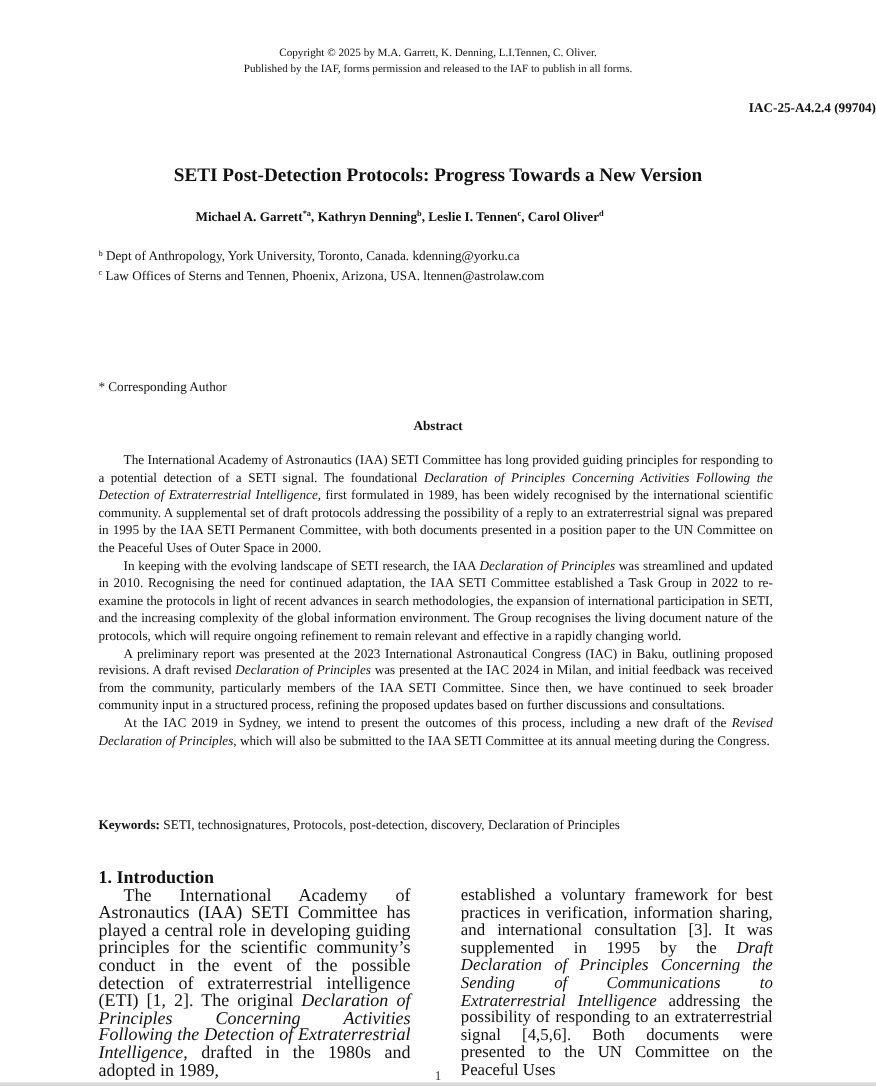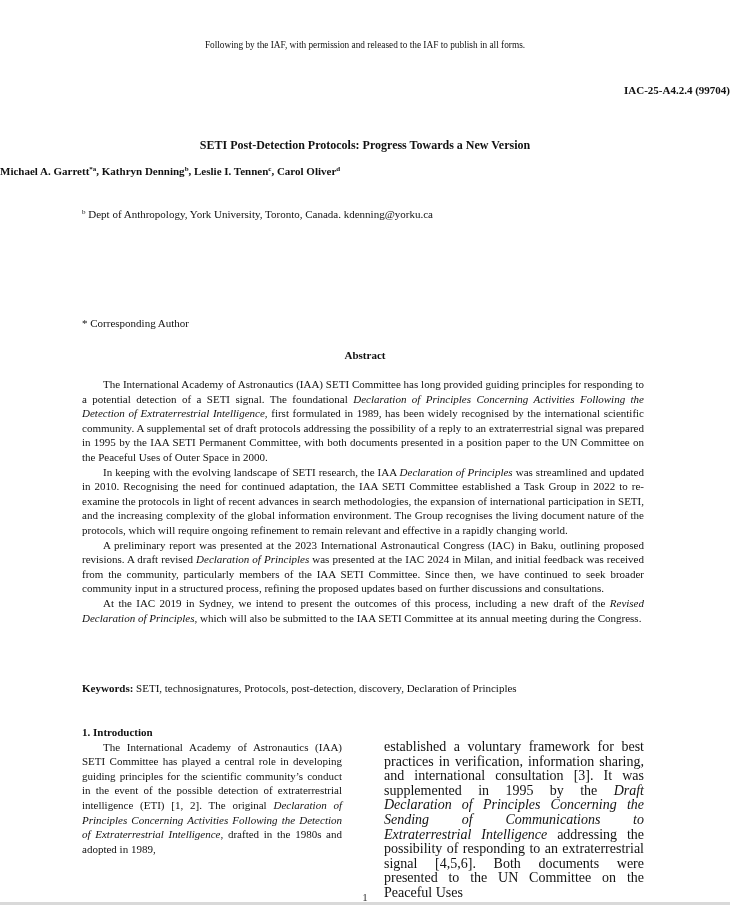--- a/index.html
+++ b/index.html
@@ -40,28 +40,29 @@
       text-align: right;
       font-size: 11px;
       font-weight: bold;
     }
     .title {
       position: absolute;
       top: 138px;
       left: 0;
       width: 730px;
       text-align: center;
-      font-size: 12px;
+      font-size: 16px;
       font-weight: bold;
     }
     .authors {
       position: absolute;
-      top: 165px;
+      top: 175px;
       left: 0;
       width: 666px;
+      text-align: center;
       font-size: 11px;
       font-weight: bold;
     }
     .authors sup, .affil sup {
       font-size: 7px;
       vertical-align: 4px;
       line-height: 0;
     }
     .affiliations {
       position: absolute;
@@ -106,21 +107,21 @@
       top: 682px;
       left: 82px;
       font-size: 11px;
     }
     .keywords b { font-weight: bold; }
     .col-left {
       position: absolute;
       top: 725px;
       left: 82px;
       width: 260px;
-      font-size: 11px;
+      font-size: 15px;
       line-height: 14.6px;
       text-align: justify;
     }
     .col-right {
       position: absolute;
       top: 740px;
       left: 384px;
       width: 260px;
       font-size: 14px;
       line-height: 14.6px;
@@ -150,33 +151,35 @@
       background: #d9d9d9;
     }
     i { font-style: italic; }
   </style>
 </head>
 <body>
 
 <div class="page">
 
   <div class="copyright">
-    <div>Following by the IAF, with permission and released to the IAF to publish in all forms.</div>
+    <div>Copyright © 2025 by M.A. Garrett, K. Denning, L.I.Tennen, C. Oliver.</div>
+    <div>Published by the IAF, forms permission and released to the IAF to publish in all forms.</div>
   </div>
 
   <div class="paper-id">IAC-25-A4.2.4 (99704)</div>
 
   <div class="title">SETI Post-Detection Protocols: Progress Towards a New Version</div>
 
   <div class="authors">
     <span>Michael A. Garrett</span><sup>*a</sup><span>, </span><span>Kathryn Denning</span><sup>b</sup><span>, </span><span>Leslie I. Tennen</span><sup>c</sup><span>, </span><span>Carol Oliver</span><sup>d</sup>
   </div>
 
   <div class="affiliations">
     <p class="affil"><sup>b</sup><span> Dept of Anthropology, York University, Toronto, Canada. kdenning@yorku.ca</span></p>
+    <p class="affil"><sup>c</sup><span> Law Offices of Sterns and Tennen, Phoenix, Arizona, USA. ltennen@astrolaw.com</span></p>
   </div>
 
   <div class="corresponding">* Corresponding Author</div>
 
   <div class="abstract-heading">Abstract</div>
 
   <div class="abstract">
     <p><span>The International Academy of Astronautics (IAA) SETI Committee has long provided guiding principles for responding to a potential detection of a SETI signal. The foundational </span><i>Declaration of Principles Concerning Activities Following the Detection of Extraterrestrial Intelligence</i><span>, first formulated in 1989, has been widely recognised by the international scientific community. A supplemental set of draft protocols addressing the possibility of a reply to an extraterrestrial signal was prepared in 1995 by the IAA SETI Permanent Committee, with both documents presented in a position paper to the UN Committee on the Peaceful Uses of Outer Space in 2000.</span></p>
     <p><span>In keeping with the evolving landscape of SETI research, the IAA </span><i>Declaration of Principles</i><span> was streamlined and updated in 2010. Recognising the need for continued adaptation, the IAA SETI Committee established a Task Group in 2022 to re-examine the protocols in light of recent advances in search methodologies, the expansion of international participation in SETI, and the increasing complexity of the global information environment. The Group recognises the living document nature of the protocols, which will require ongoing refinement to remain relevant and effective in a rapidly changing world.</span></p>
     <p><span>A preliminary report was presented at the 2023 International Astronautical Congress (IAC) in Baku, outlining proposed revisions. A draft revised </span><i>Declaration of Principles</i><span> was presented at the IAC 2024 in Milan, and initial feedback was received from the community, particularly members of the IAA SETI Committee. Since then, we have continued to seek broader community input in a structured process, refining the proposed updates based on further discussions and consultations.</span></p>

